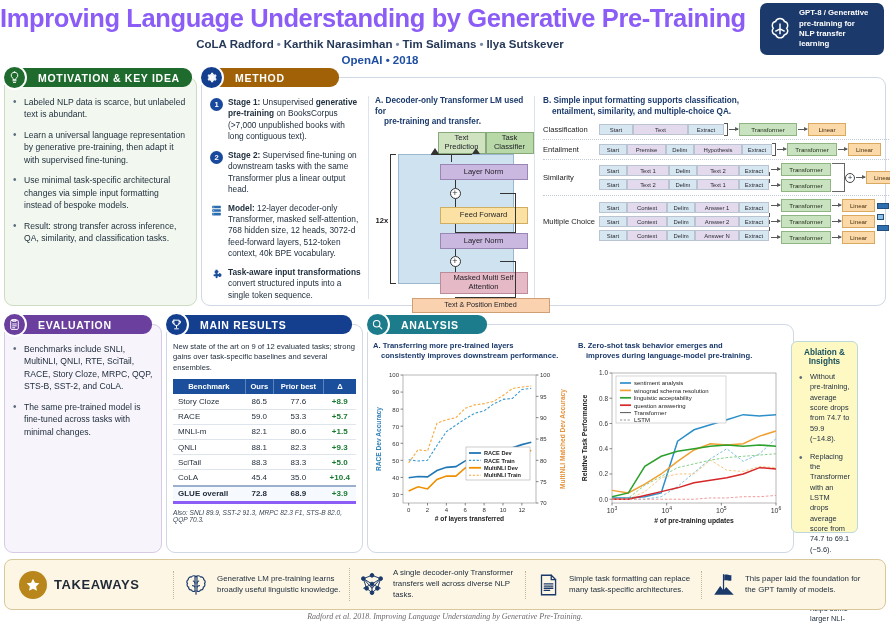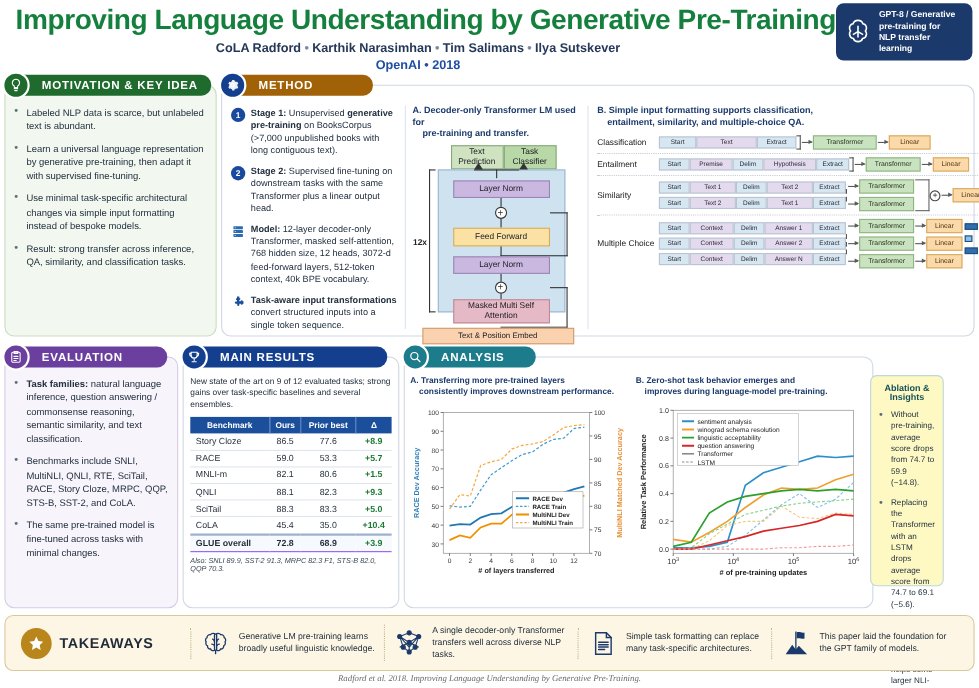--- a/index.html
+++ b/index.html
@@ -7,21 +7,21 @@
     width: 890px; height: 625px;
     background: #ffffff;
     font-family: "Liberation Sans", sans-serif;
     overflow: hidden;
   }
   .poster { position: relative; width: 890px; height: 625px; background:#fff; }
 
   
   .header { position:relative; height:68px; padding-top:2px; }
   .title {
-    text-align:right; font-size:25.5px; font-weight:bold; color:#15803d;
+    text-align:left; font-size:25.5px; font-weight:bold; color:#8b5cf6;
     letter-spacing:-0.4px; line-height:1.05; padding-top:3px; padding-right:130px;
   }
   .authors {
     text-align:center; font-size:11.5px; font-weight:bold; color:#253858;
     margin-top:6px; padding-right:130px;
   }
   .authors .sep { color:#7a8aa8; padding:0 3px; }
   .venue {
     text-align:center; font-size:11.5px; font-weight:bold; color:#1f4fa3;
     margin-top:4px; padding-right:130px;
@@ -90,21 +90,21 @@
   .m-col-a { width:160px; flex:0 0 160px; border-left:1px solid #dde4ed; padding-left:6px; }
   .m-col-b { flex:1 1 auto; border-left:1px solid #dde4ed; padding-left:8px; }
   .fig-title { font-size:8.2px; font-weight:bold; color:#1b3a6b; line-height:1.3; margin-bottom:4px; }
   .fig-title .ind { display:block; padding-left:9px; }
 
   
   .tf { position:relative; width:152px; height:175px; margin:0 auto; }
   .tf-box {
     position:absolute; border:1px solid #6c6f86; font-size:7.6px;
     display:flex; align-items:center; justify-content:center; text-align:center;
-    color:#1c1c24; line-height:1.12;
+    color:#1c1c24; line-height:1.12;margin-left:28px;
   }
   .tf-stack { position:absolute; left:22px; top:22px; width:116px; height:130px; background:#cfe2f0; border:1px solid #9bb7cf; }
   .tf-12x { position:absolute; left:0; top:84px; font-size:7.6px; font-weight:bold; color:#222; }
   .tf-bracket { position:absolute; left:14px; top:22px; width:6px; height:130px; border:1px solid #333; border-right:none; }
   .tf-plus {
     position:absolute; width:11px; height:11px; border-radius:50%; border:1px solid #333;
     background:#fff; font-size:9px; line-height:9px; text-align:center; color:#333;
   }
   .tf-arrow { position:absolute; background:#333; }
 
@@ -140,21 +140,21 @@
     background:#1b4f9c; color:#fff; font-size:7.6px; font-weight:bold;
     padding:3px 2px; text-align:center; border-right:1px solid #5b83bd;
   }
   table.res th:first-child { text-align:center; }
   table.res td {
     padding:2.6px 3px; border-bottom:1px solid #dfe5ed; text-align:center;
     color:#1f2a38;
   }
   table.res td:first-child { text-align:left; padding-left:5px; }
   table.res td.delta { color:#1a7a32; font-weight:bold; }
-  table.res tr.glue td { font-weight:bold; border-top:2px solid #9bb0cd; border-bottom:1px solid #8b5cf6; background:#f6f9fd; }
+  table.res tr.glue td { font-weight:bold; border-top:2px solid #9bb0cd; border-bottom:3px solid #8b5cf6; background:#f6f9fd; }
   .res-foot { font-size:6.6px; font-style:italic; color:#3a4654; margin-top:5px; }
 
   
   #p-analysis { left:367px; top:315px; width:427px; height:238px; }
   #p-analysis .sec-head { background:#1d7c8c; width:112px; }
   #p-analysis .sec-icon { background:#1d7c8c; }
   .ana-cols { display:flex; height:100%; gap:5px; }
   .ana-a { width:200px; flex:0 0 200px; }
   .ana-b { width:208px; flex:0 0 208px; }
   .ana-c { flex:1 1 auto; }
@@ -474,21 +474,20 @@
     <div class="panel-body"></div>
     <div class="sec-head">EVALUATION</div>
     <div class="sec-icon">
       <svg viewBox="0 0 24 24" fill="none" stroke="#ffffff" stroke-width="1.8" stroke-linecap="round">
         <rect x="5" y="4" width="14" height="17" rx="2"></rect>
           <path d="M9 3h6v3H9zM8.5 11h7M8.5 14.5h7M8.5 18h4"></path>
       </svg>
     </div>
     <div class="panel-content">
       <ul class="bl">
-        <li><b>Task families:</b> natural language inference, question answering / commonsense reasoning, semantic similarity, and text classification.</li>
         <li>Benchmarks include SNLI, MultiNLI, QNLI, RTE, SciTail, RACE, Story Cloze, MRPC, QQP, STS-B, SST-2, and CoLA.</li>
         <li>The same pre-trained model is fine-tuned across tasks with minimal changes.</li>
       </ul>
     </div>
   </div>
 
   <div class="panel" id="p-results">
     <div class="panel-body"></div>
     <div class="sec-head">MAIN RESULTS</div>
     <div class="sec-icon">

